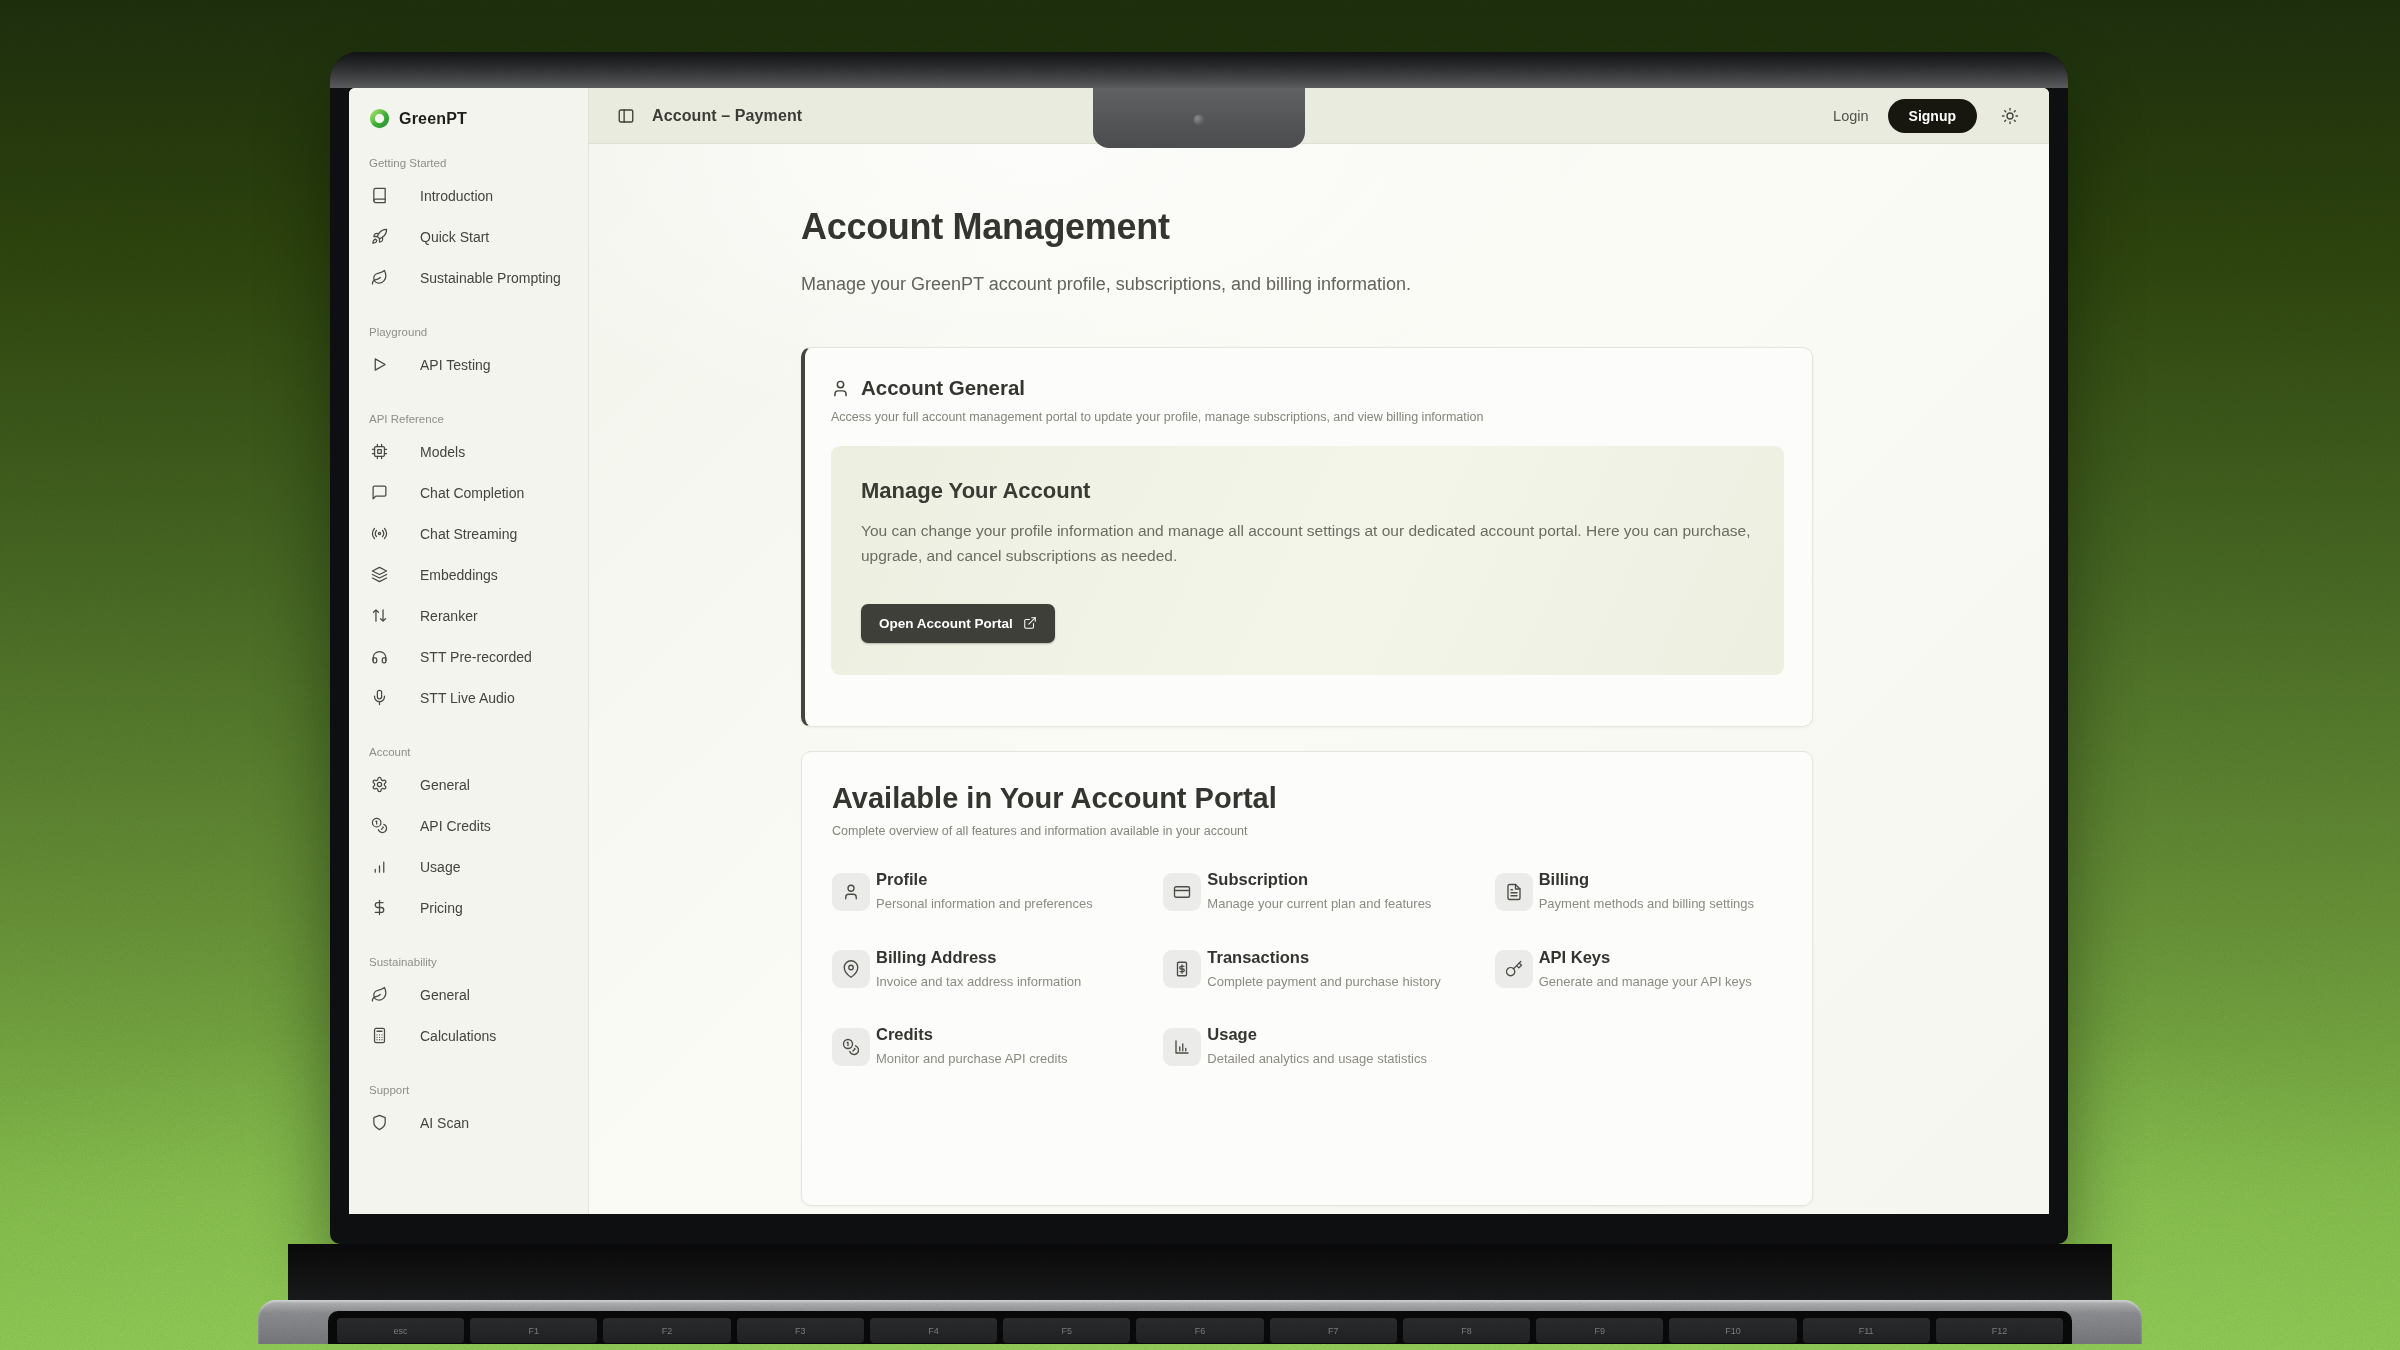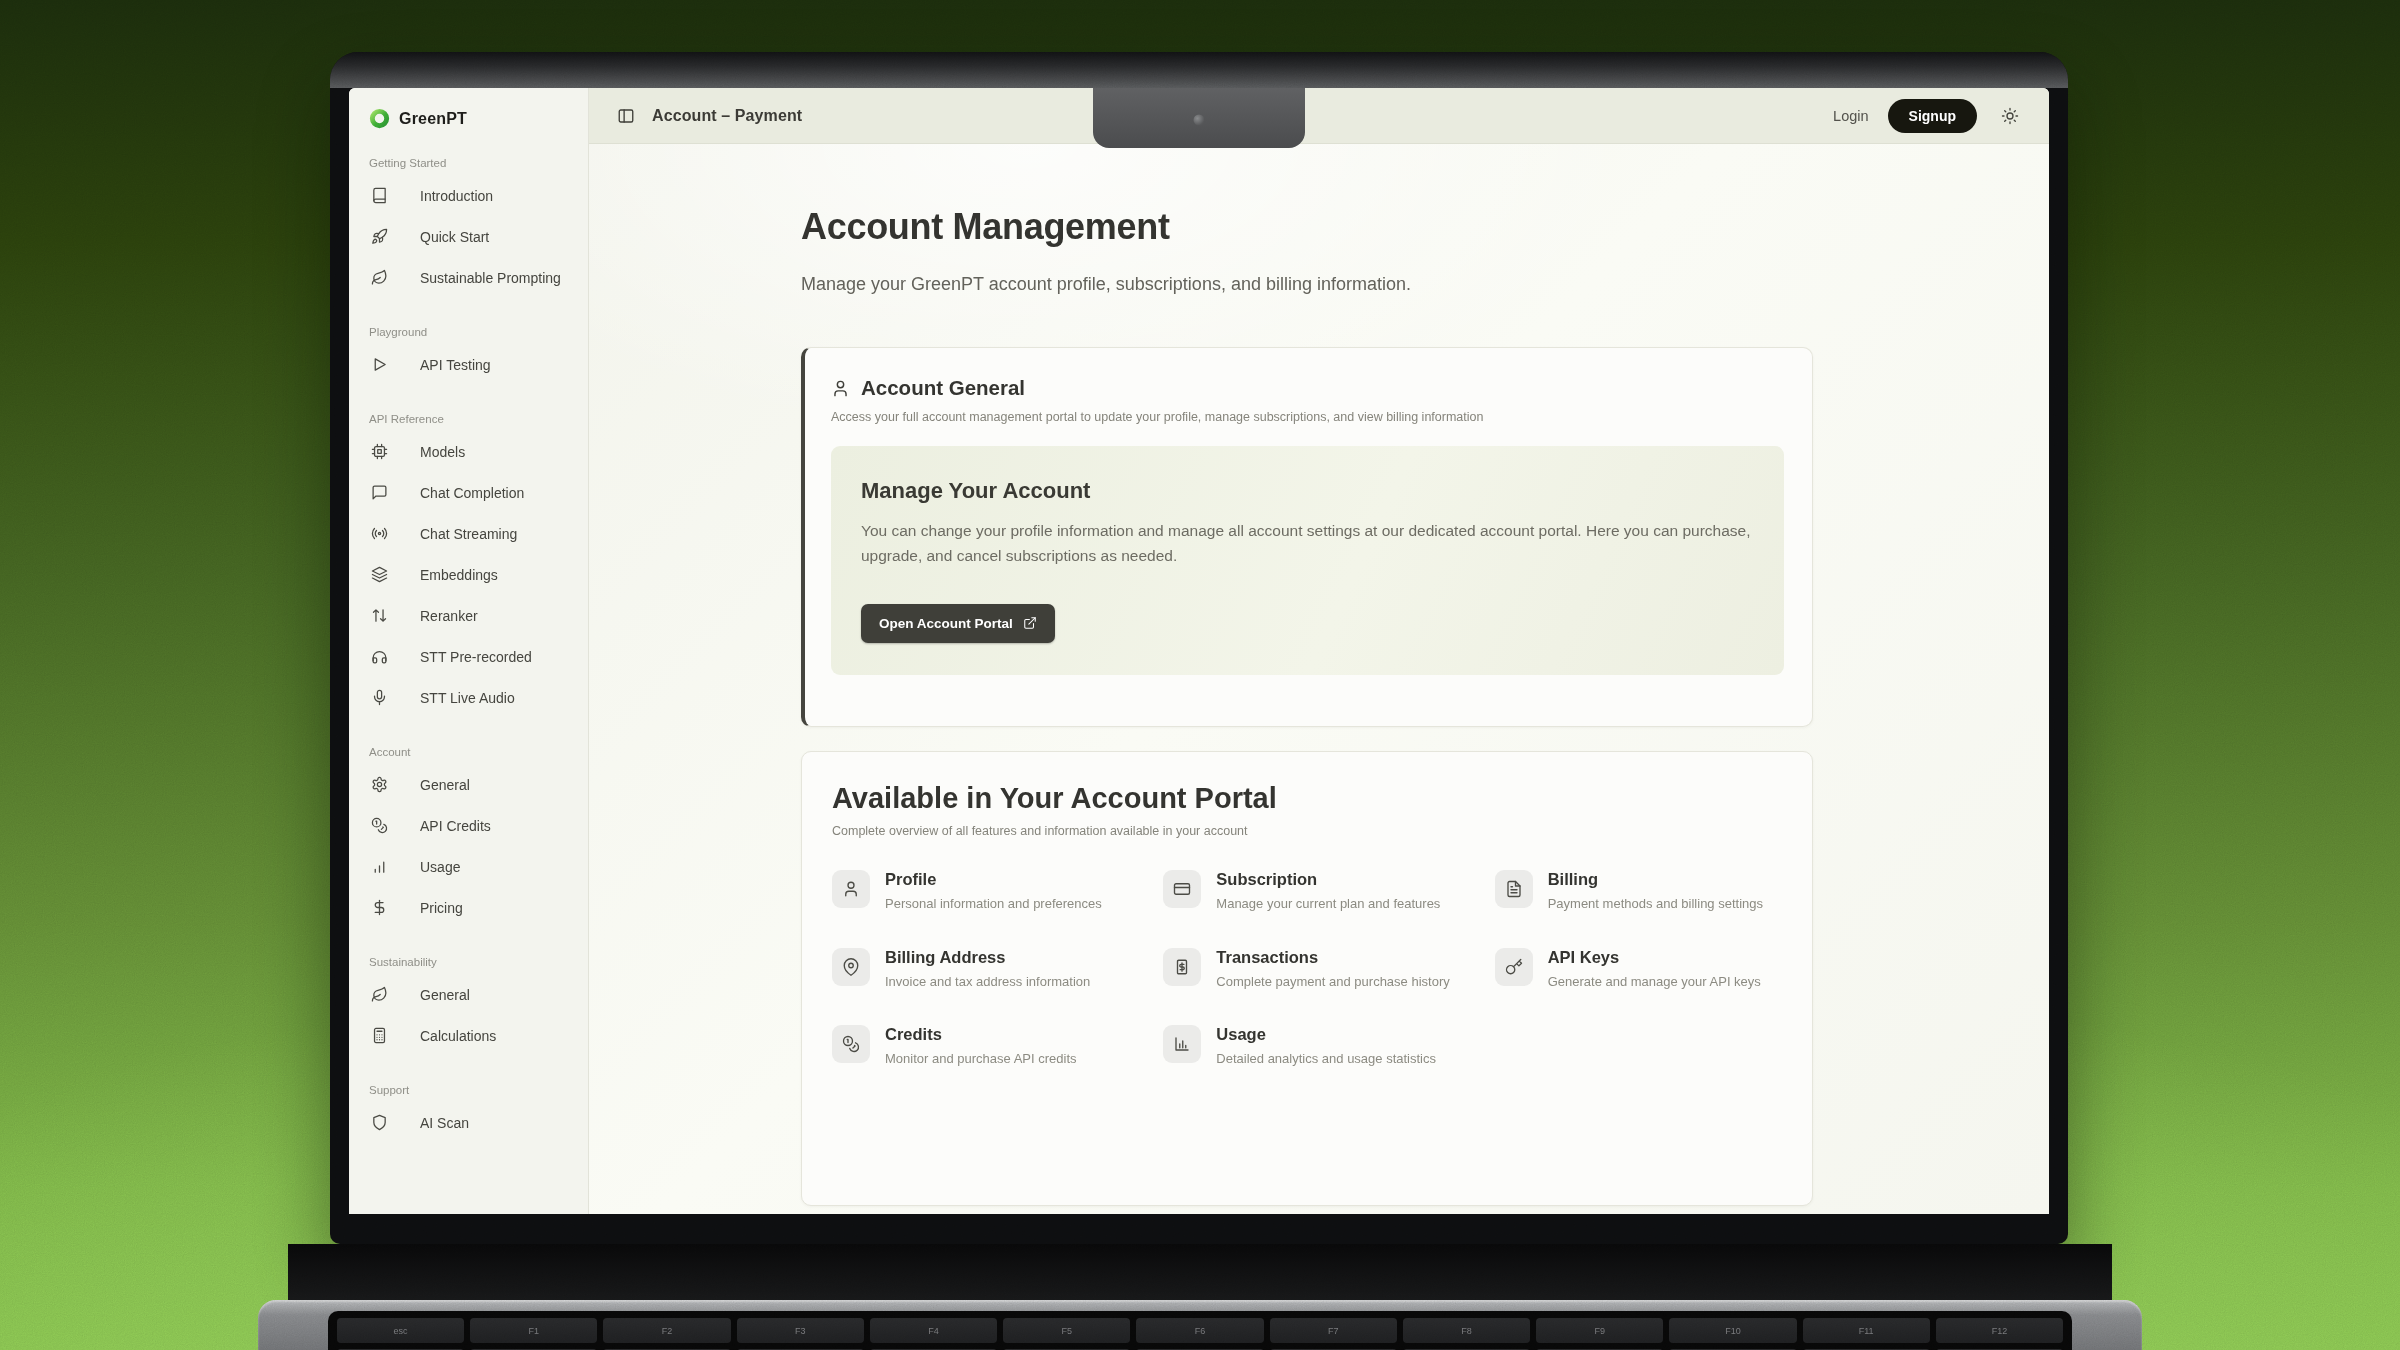--- a/index.html
+++ b/index.html
@@ -22,21 +22,21 @@
   .notch { position:absolute; top:0; left:50%; transform:translateX(-50%); width:212px; height:60px;
     background:linear-gradient(180deg,#606163,#4b4c4e); border-radius:0 0 16px 16px; z-index:6; }
   .camera { position:absolute; left:50%; top:32px; transform:translate(-50%,-50%); width:11px; height:11px;
     border-radius:50%; background:radial-gradient(circle at 35% 35%, #8a8c8e, #565759 70%); }
   .display { position:relative; width:1700px; height:1126px; background:#f6f7f1;
     border-radius:6px 6px 0 0; overflow:hidden; display:flex; z-index:2; }
 
   .base { position:absolute; left:258px; top:1244px; width:1884px; height:106px; }
   .hinge { position:absolute; left:30px; right:30px; top:0; height:60px;
     background:linear-gradient(180deg,#0b0b0c,#1c1d1e); }
-  .deck { position:absolute; left:0; right:0; top:56px; height:50px;
+  .deck { position:absolute; left:0; right:0; top:56px; height:44px;
     background:linear-gradient(180deg,#c6c8ca 0%, #95979a 30%, #7e8083 100%);
     border-radius:18px 18px 0 0; box-shadow:inset 0 2px 2px rgba(255,255,255,.5); }
   .kb-well { position:absolute; left:70px; right:70px; top:11px; bottom:0;
     background:#0a0a0a; border-radius:10px 10px 0 0; padding:7px 9px; overflow:hidden; }
   .kb-row { display:flex; gap:6px; margin-bottom:6px; }
   .kb-key { flex:1; height:25px; background:linear-gradient(180deg,#2e2f31,#232426); border-radius:4px;
     color:#86878a; font-size:9px; display:flex; align-items:center; justify-content:center; overflow:hidden; }
 
   
   .sidebar { width:240px; min-width:240px; background:#f3f4ee; border-right:1px solid #e2e3d9;
@@ -88,21 +88,21 @@
     font-size:13.5px; font-weight:700; padding:12px 18px; border-radius:7px; border:none;
     cursor:pointer; font-family:inherit; box-shadow:0 1px 2px rgba(0,0,0,.25); }
   .pb-ico { width:14px; height:14px; display:inline-flex; color:#fff; }
   .pb-ico svg { width:14px; height:14px; }
 
   .features-card { margin-top:24px; padding:30px 30px 32px; min-height:455px; }
   .card-h2 { font-size:29px; font-weight:700; color:#343430; }
   .card-h2sub { font-size:12.5px; color:#85847b; margin-top:9px; }
   .features-grid { margin-top:32px; display:grid; grid-template-columns:repeat(3,1fr);
     column-gap:44px; row-gap:34px; }
-  .feature { display:flex; gap:15px; align-items:flex-start; }
+  .feature { display:flex; gap:6px; align-items:center; }
   .f-tile { width:38px; height:38px; min-width:38px; background:#ebebe9; border-radius:9px;
     display:flex; align-items:center; justify-content:center; color:#4c4c46; }
   .f-tile svg { width:18px; height:18px; }
   .f-title { font-size:16.5px; font-weight:700; color:#343430; }
   .f-desc { font-size:13px; color:#8c8b82; line-height:1.5; margin-top:5px; max-width:238px; }
 </style>
 </head>
 <body>
 
 <div class="stage">

